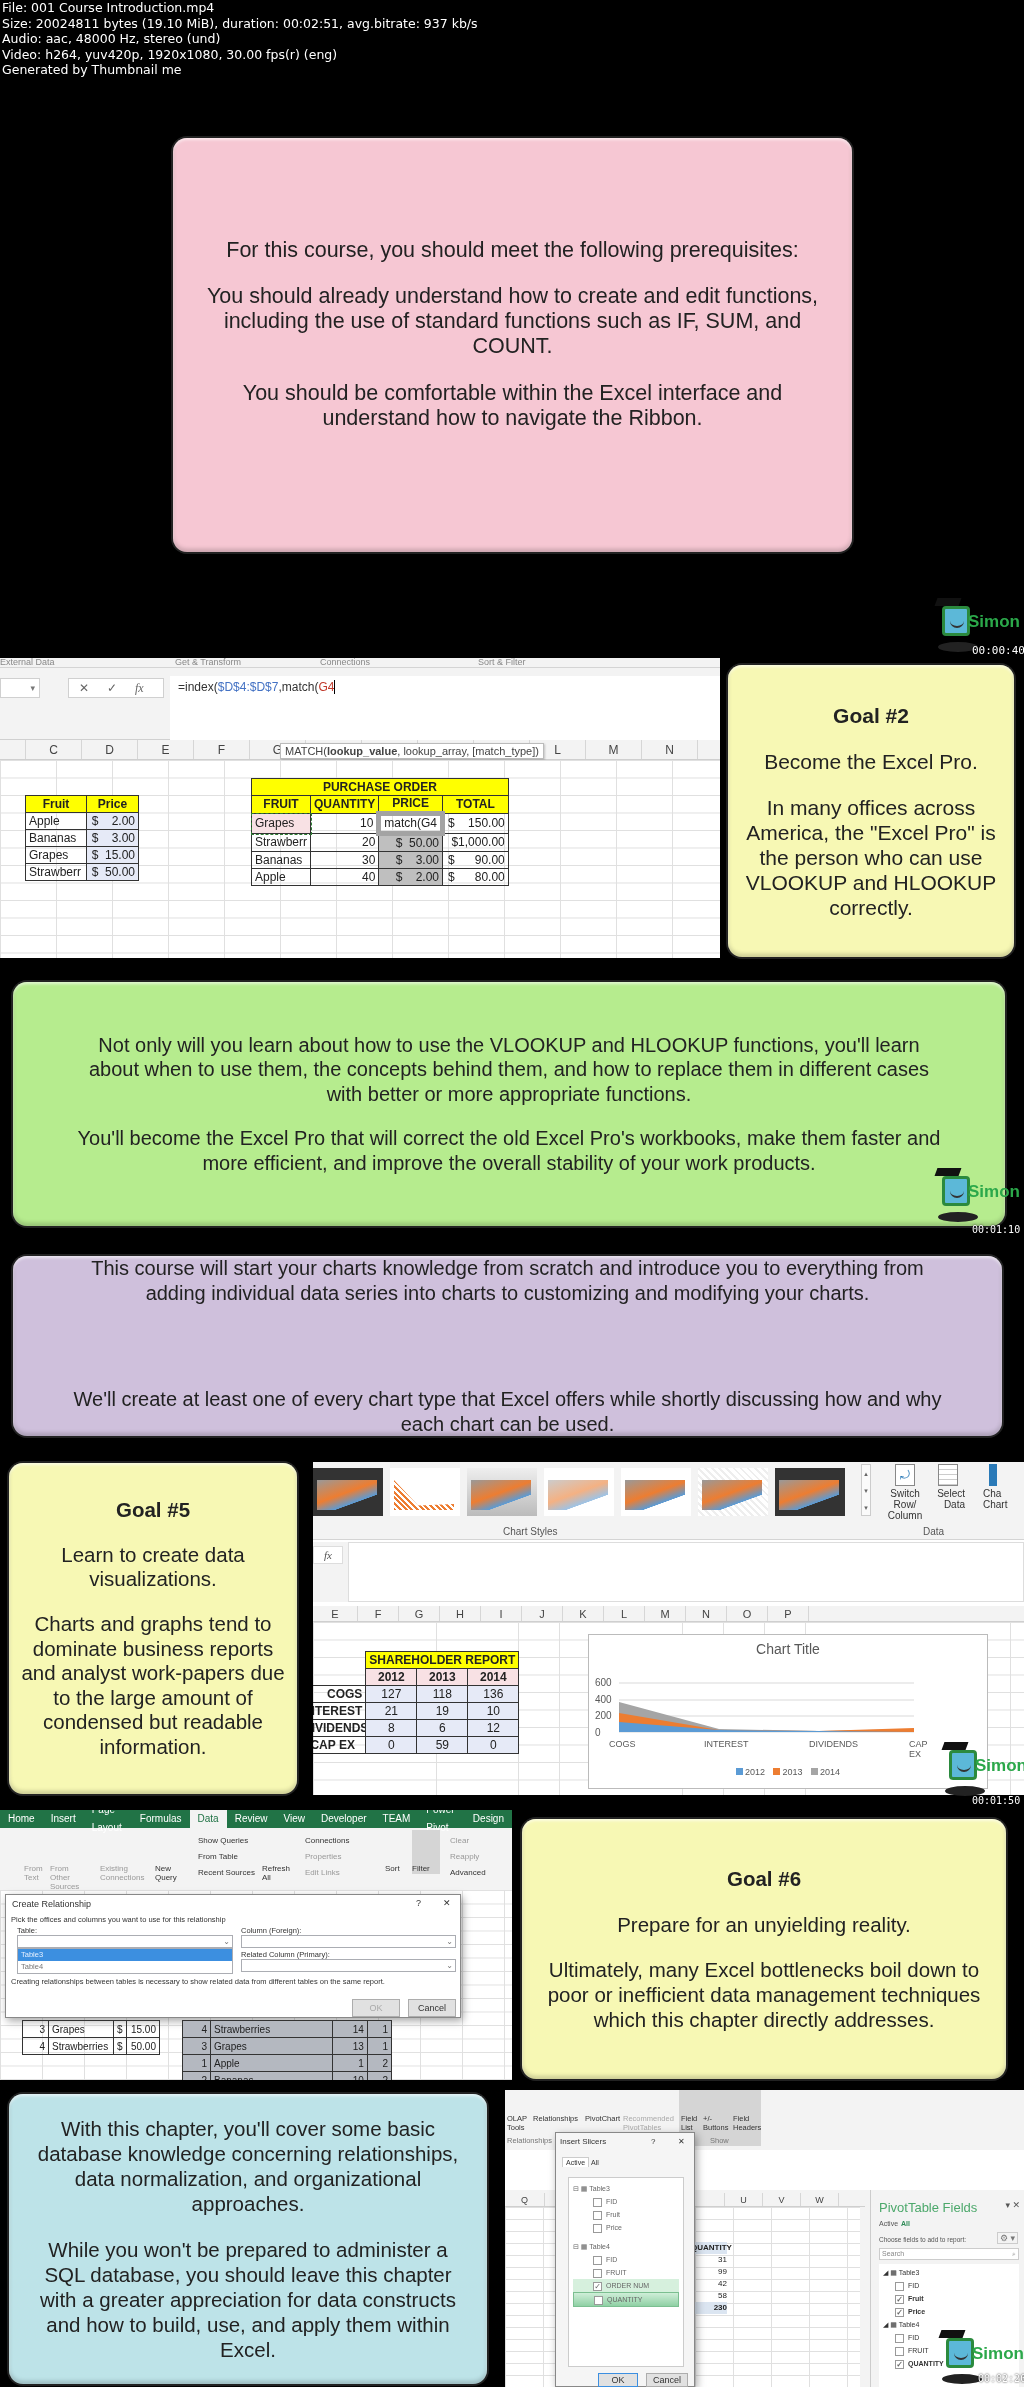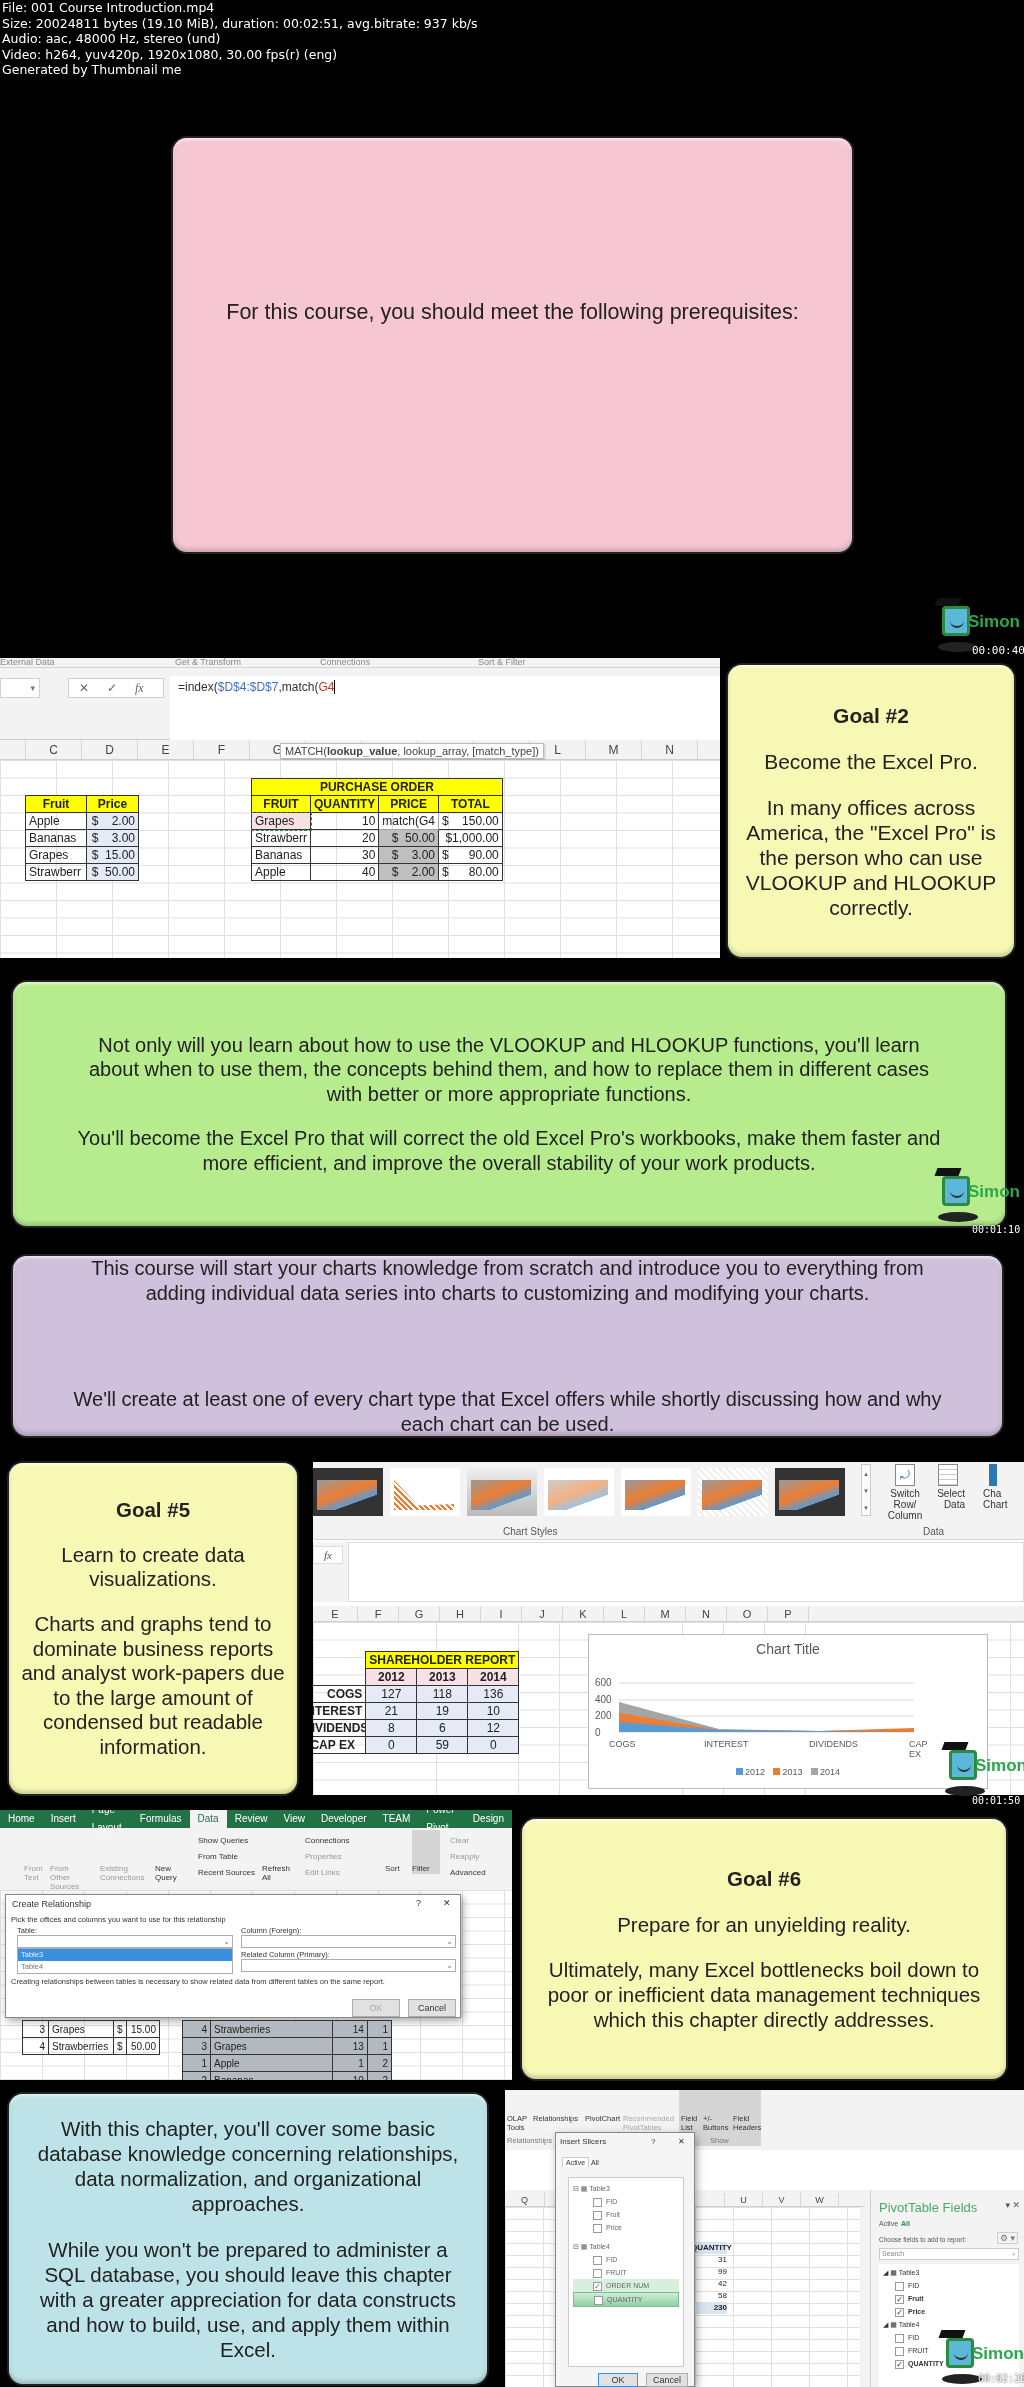--- a/index.html
+++ b/index.html
@@ -64,21 +64,23 @@
   <div>File: 001 Course Introduction.mp4</div>
   <div>Size: 20024811 bytes (19.10 MiB), duration: 00:02:51, avg.bitrate: 937 kb/s</div>
   <div>Audio: aac, 48000 Hz, stereo (und)</div>
   <div>Video: h264, yuv420p, 1920x1080, 30.00 fps(r) (eng)</div>
   <div>Generated by Thumbnail me</div>
 </div>
 
 <div class="card pink" style="left:173px;top:138px;width:679px;height:414px;font-size:21.5px;line-height:25px;padding:0 30px;">
   <p>For this course, you should meet the following prerequisites:</p>
   <div class="gap"></div>
-  <div class="gap"></div>
+  <p>You should already understand how to create and edit functions, including the use of standard functions such as IF, SUM, and COUNT.</p>
+  <div class="gap"></div>
+  <p>You should be comfortable within the Excel interface and understand how to navigate the Ribbon.</p>
   <div class="gap"></div>
 </div>
 <div class="logo" style="left:928px;top:598px;">
   <div class="cap"></div>
     <div class="mon"></div>
     <div class="face"></div>
     <div class="base"></div>
   <div class="simon">Simon</div>
 </div>
 <div class="ts" style="left:972px;top:644px;">00:00:40</div>
@@ -153,21 +155,21 @@
         </tr>
     <tr>
       <td class="hdr-yellow">FRUIT</td>
       <td class="hdr-yellow">QUANTITY</td>
       <td class="hdr-yellow">PRICE</td>
       <td class="hdr-yellow">TOTAL</td>
     </tr>
     <tr>
       <td class="sel-pink" style="outline:1px dashed #2e7d32;">Grapes</td>
       <td class="num">10</td>
-      <td style="border:1px solid #a3a3a3;">match(G4</td>
+      <td style="border:5px solid #a3a3a3;">match(G4</td>
       <td class="num" style="white-space:pre;">$    150.00</td>
     </tr>
     <tr>
       <td>Strawberr</td>
       <td class="num">20</td>
       <td class="num sel-gray" style="white-space:pre;">$  50.00</td>
       <td class="num">$1,000.00</td>
     </tr>
     <tr>
       <td>Bananas</td>

